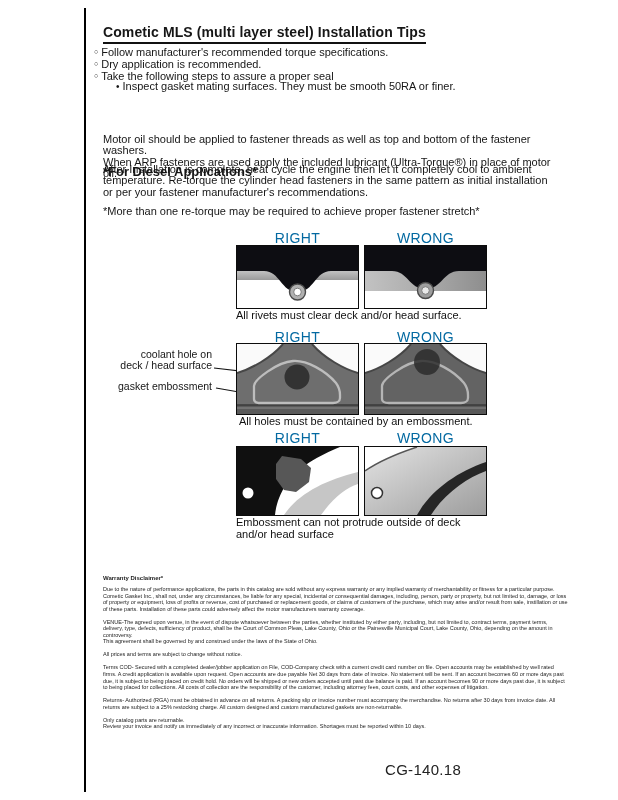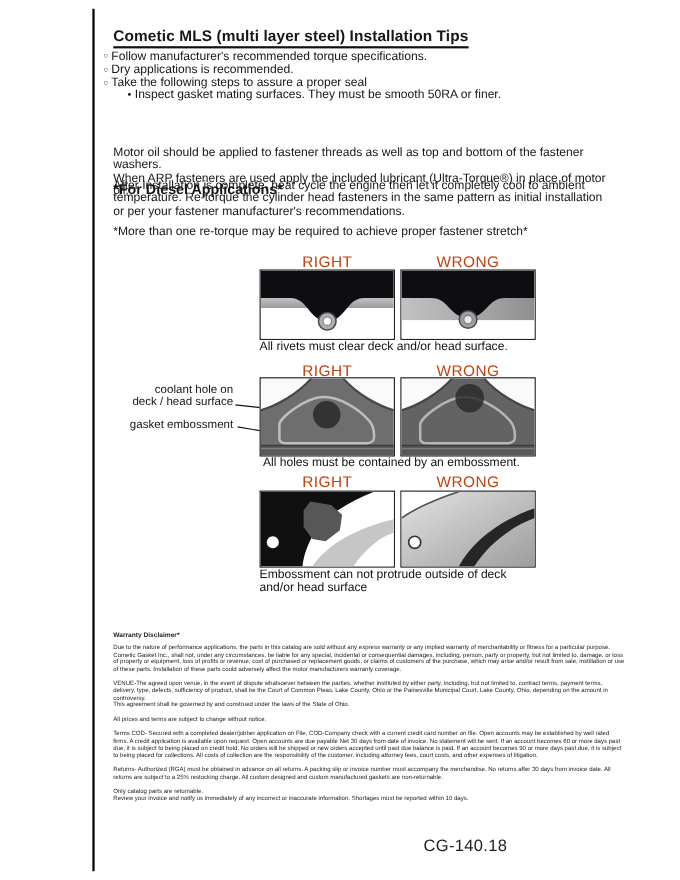--- a/index.html
+++ b/index.html
@@ -19,42 +19,42 @@
   .bullets{position:absolute;left:94px;top:46px;font-size:11px;line-height:11.3px;}
   .b-item{white-space:nowrap;}
   .b-mark{font-size:7px;vertical-align:1.5px;margin-right:3px;}
   .sub{margin-left:22px;text-align:center;}
   .s-mark{font-size:10px;margin-right:3px;}
   .diesel-h{position:absolute;left:103px;top:116px;font-size:13px;font-weight:bold;margin-top:48px;}
   .para{position:absolute;left:103px;font-size:11px;line-height:11.4px;white-space:pre-line;width:460px;}
   .p1{top:134px;}
   .p2{top:164px;}
   .p3{top:206px;}
-  .dg-label{position:absolute;width:123px;text-align:center;font-size:14px;letter-spacing:.4px;color:#c2410c;}
+  .dg-label{position:absolute;width:123px;text-align:center;font-size:14px;letter-spacing:.4px;color:#0369a1;}
   .fig{position:absolute;width:121px;border:1.5px solid #0c0c0c;background:#fff;line-height:0;}
   .caption{position:absolute;font-size:11px;line-height:11.5px;color:#111;white-space:pre-line;}
   .side-label{position:absolute;left:100px;width:112px;text-align:right;font-size:10.5px;line-height:11px;white-space:pre-line;}
   .ptr-svg{position:absolute;left:100px;top:330px;}
   .disc{position:absolute;left:103px;top:575px;width:465px;color:#1d1d1d;}
   .disc h3{margin:0 0 5px 0;font-size:6px;font-weight:bold;}
   .disc p{margin:0 0 6.5px 0;font-size:5.5px;line-height:6.55px;white-space:pre-line;}
   .disc p.gap{margin-top:3.5px;}
   .footer-code{position:absolute;left:385px;top:761px;font-size:15px;letter-spacing:.3px;color:#222;}
 </style>
 </head>
 <body>
 
 <div class="page">
   <div class="left-rule"></div>
 
   <div class="title">Cometic MLS (multi layer steel) Installation Tips</div>
 
   <div class="bullets">
     <div class="b-item"><span class="b-mark">○</span><span>Follow manufacturer's recommended torque specifications.</span></div>
-    <div class="b-item"><span class="b-mark">○</span><span>Dry applications is recommended.</span></div>
+    <div class="b-item"><span class="b-mark">○</span><span>Dry application is recommended.</span></div>
     <div class="b-item"><span class="b-mark">○</span><span>Take the following steps to assure a proper seal</span></div>
     <div class="b-item sub"><span class="s-mark">•</span><span>Inspect gasket mating surfaces.  They must be smooth 50RA or finer.</span></div>
   </div>
 
   <div class="diesel-h">*For Diesel Applications*</div>
   <div class="para p2">After Installation is complete, heat cycle the engine then let it completely cool to ambient
 temperature. Re-torque the cylinder head fasteners in the same pattern as initial installation
 or per your fastener manufacturer's recommendations.</div>
   <div class="para p1">Motor oil should be applied to fastener threads as well as top and bottom of the fastener washers.
 When ARP fasteners are used apply the included lubricant (Ultra-Torque®) in place of motor oil.</div>

